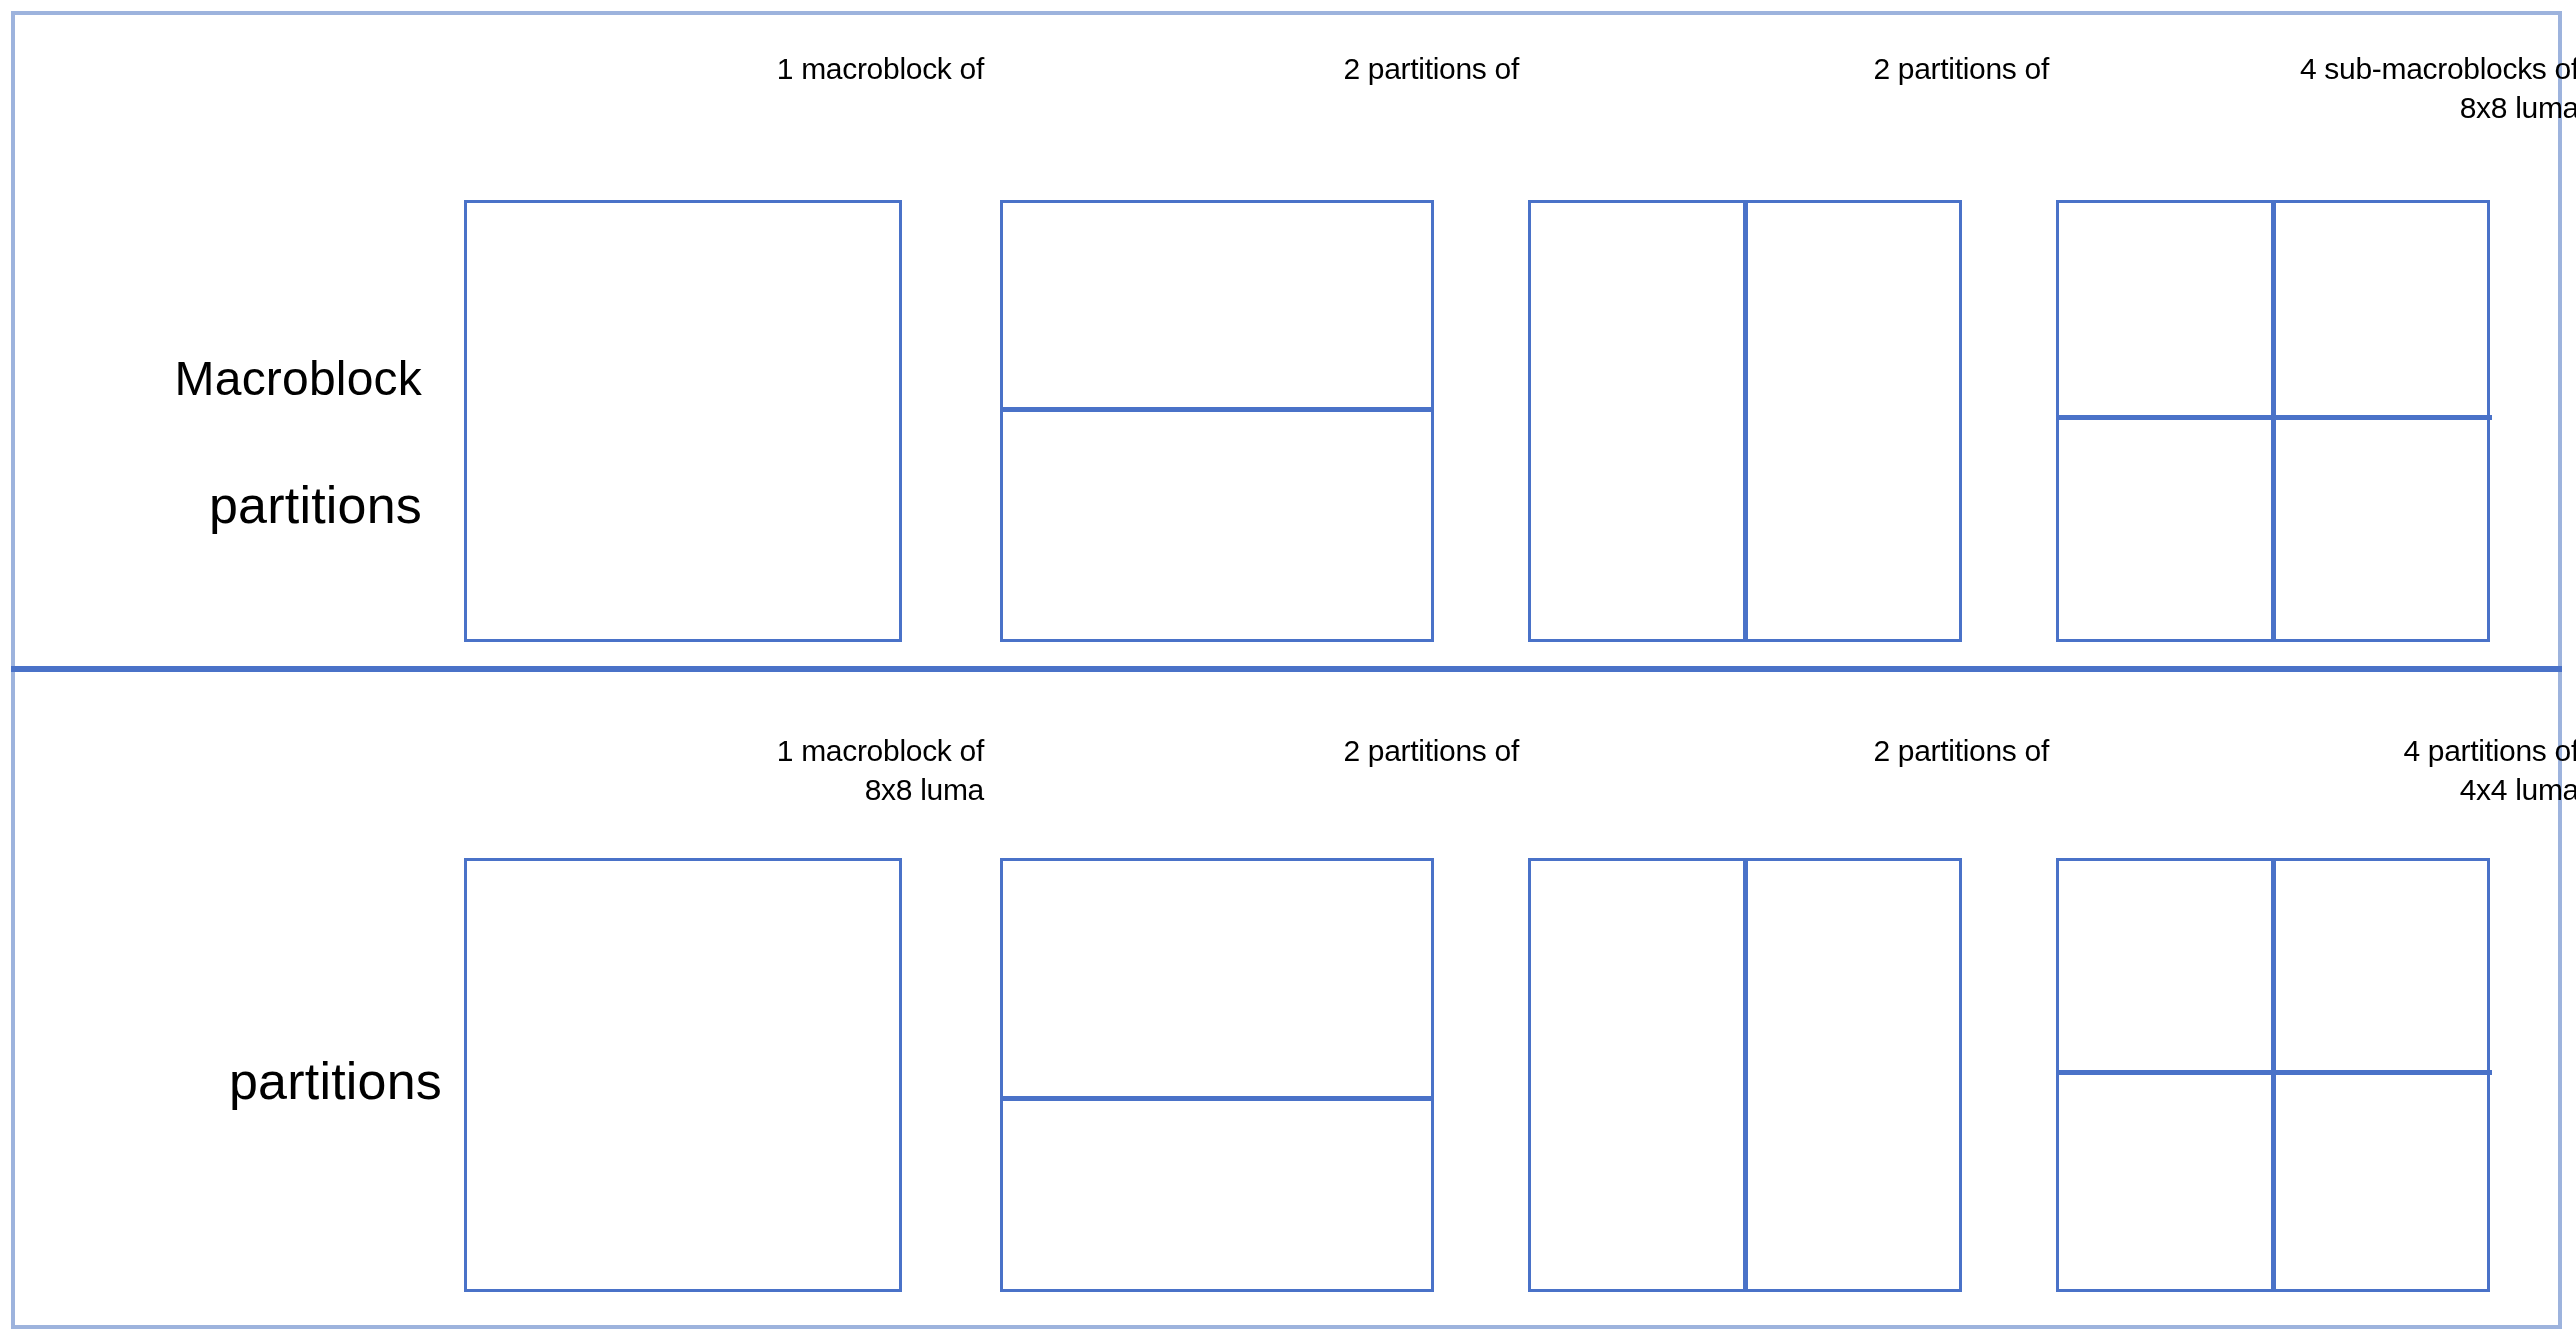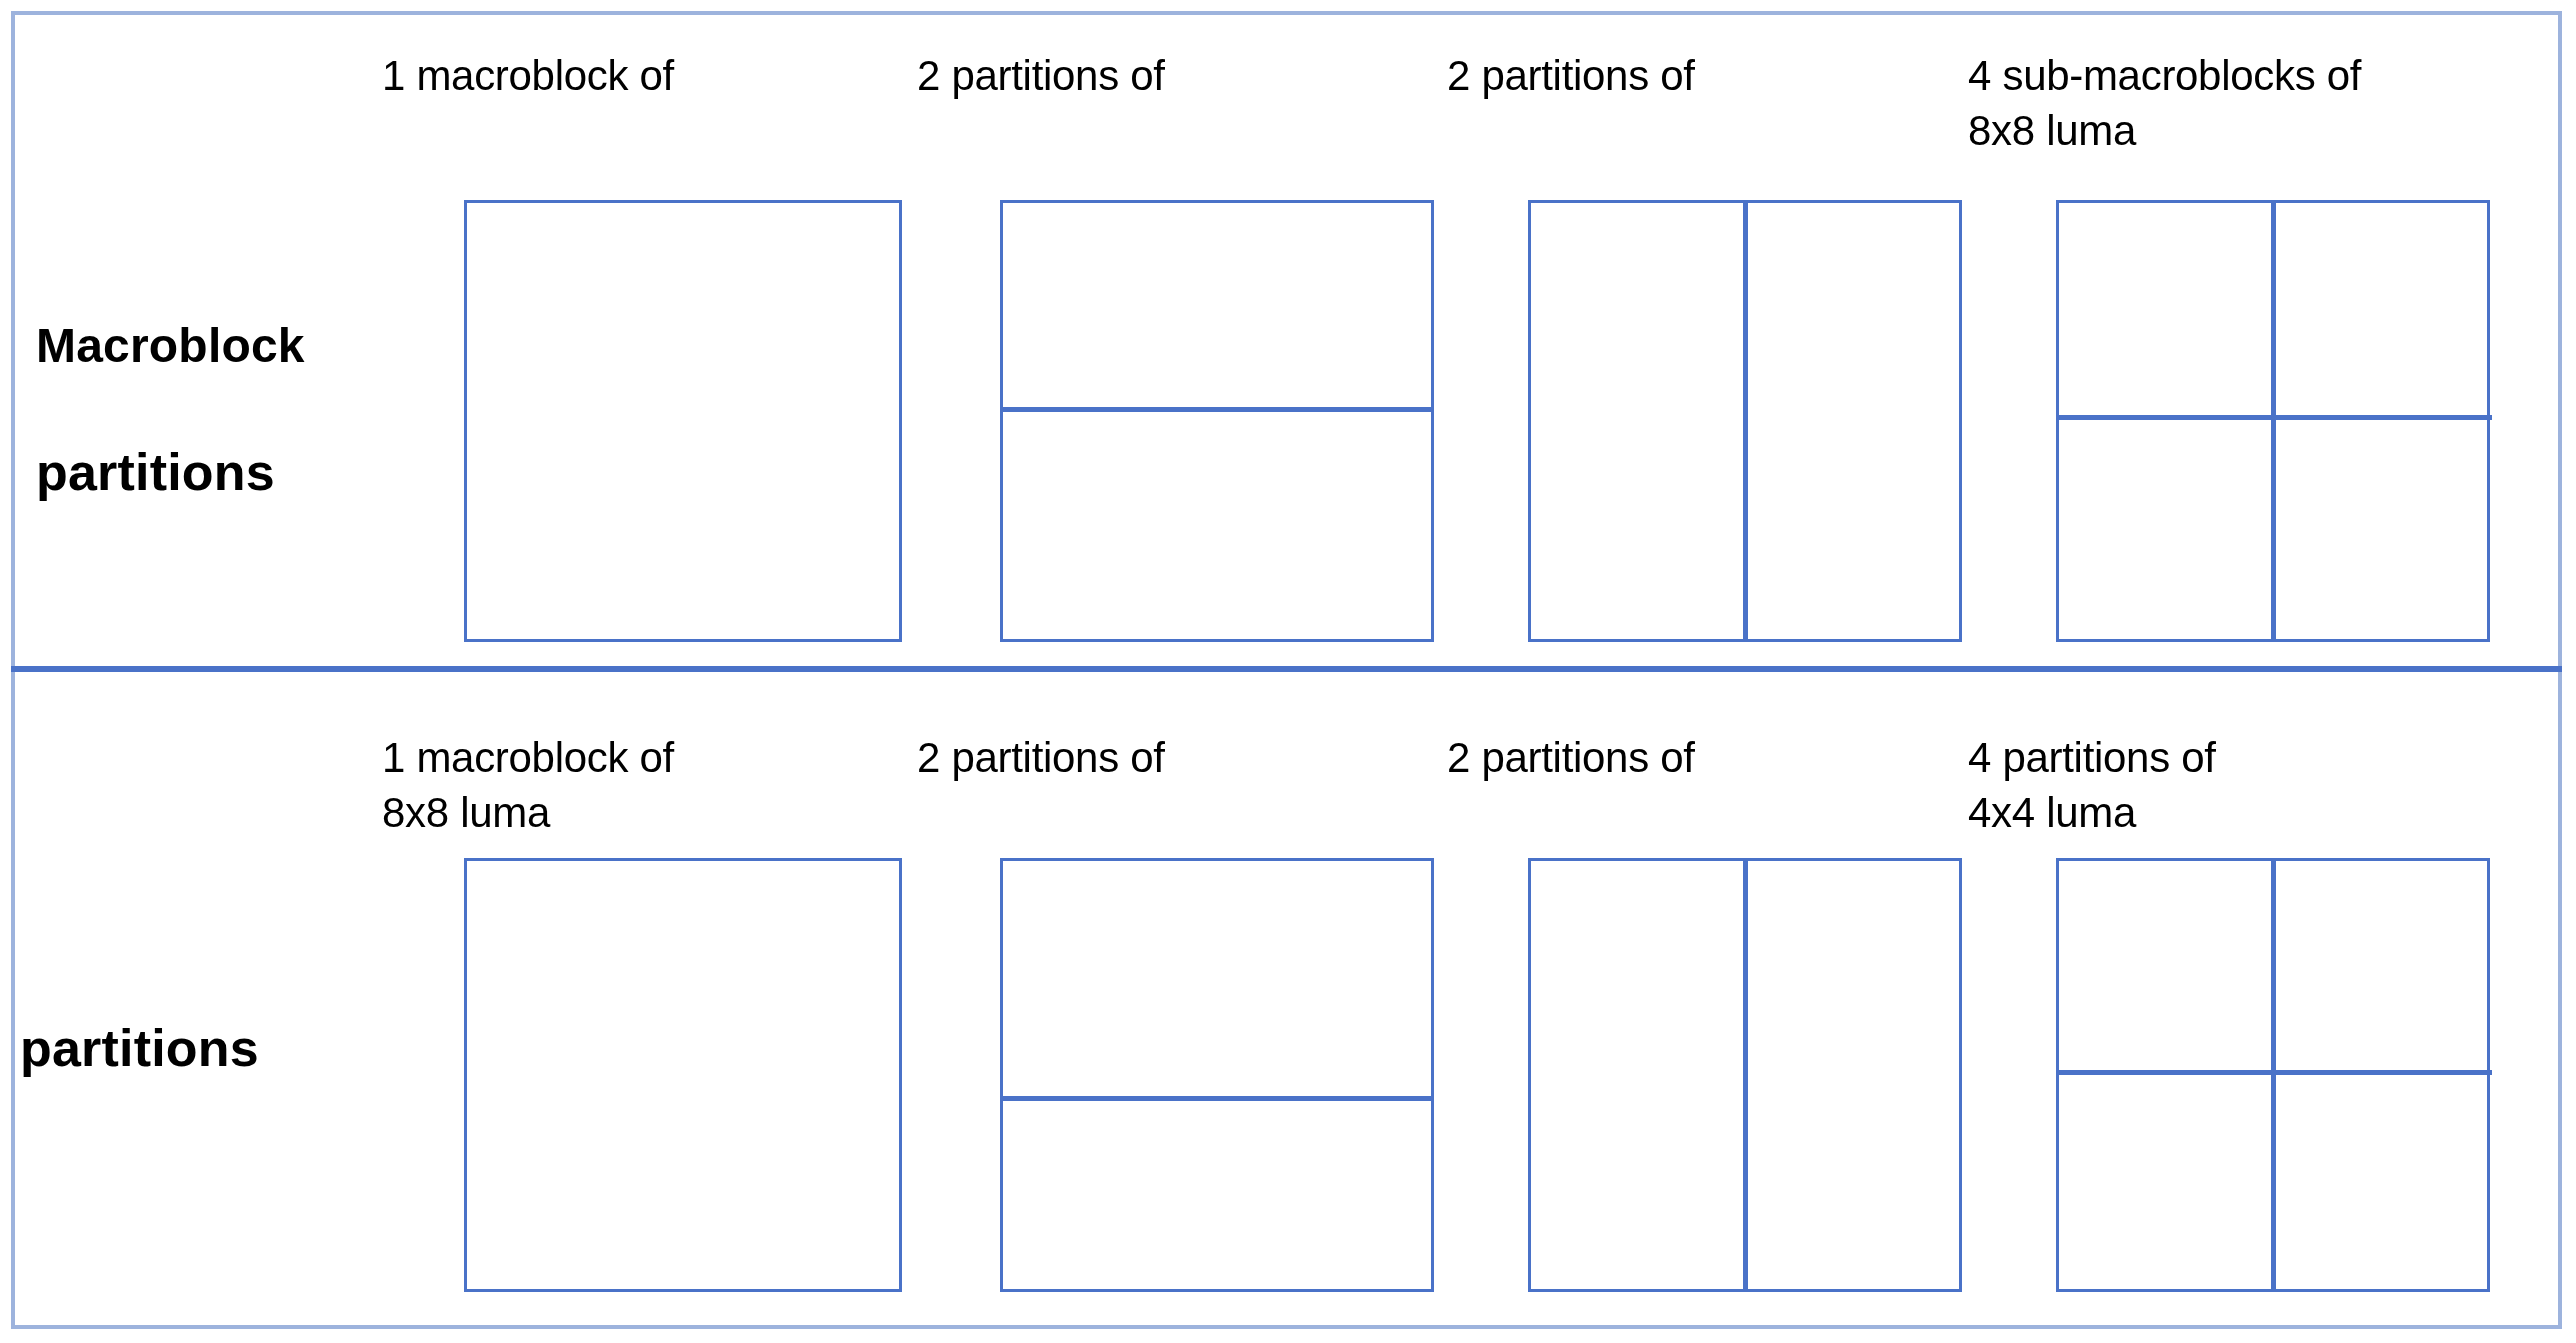--- a/index.html
+++ b/index.html
@@ -38,45 +38,46 @@
     left: 10.8px;
     top: 666px;
     width: 2551px;
     height: 6.3px;
     background: #4a72c8;
   }
 
   
   .row-label {
     position: absolute;
-    text-align: left;
-    font-weight: bold;
+    text-align: right;
+    font-weight: normal;
     color: #000000;
     line-height: 1.0;
     letter-spacing: 0.2px;
+    margin-top: 33px;
   }
   .row-label .line1 { display: block; font-size: 48px; }
   .row-label .line2 { display: block; font-size: 52px; margin-top: 76px; }
 
   #label-macroblock {
     left: 36px;
     top: 322px;
     width: 386px;
   }
   #label-submacroblock {
     left: 20px;
     top: 946px;
     width: 422px;
   }
 
   
   .col-caption {
     position: absolute;
-    text-align: left;
-    font-size: 42px;
+    text-align: right;
+    font-size: 30px;
     color: #000000;
     line-height: 1.30;
     letter-spacing: -0.3px;
   }
   .col-caption .l1 { display: block; }
   .col-caption .l2 { display: block; }
 
   
   .pbox {
     position: absolute;

